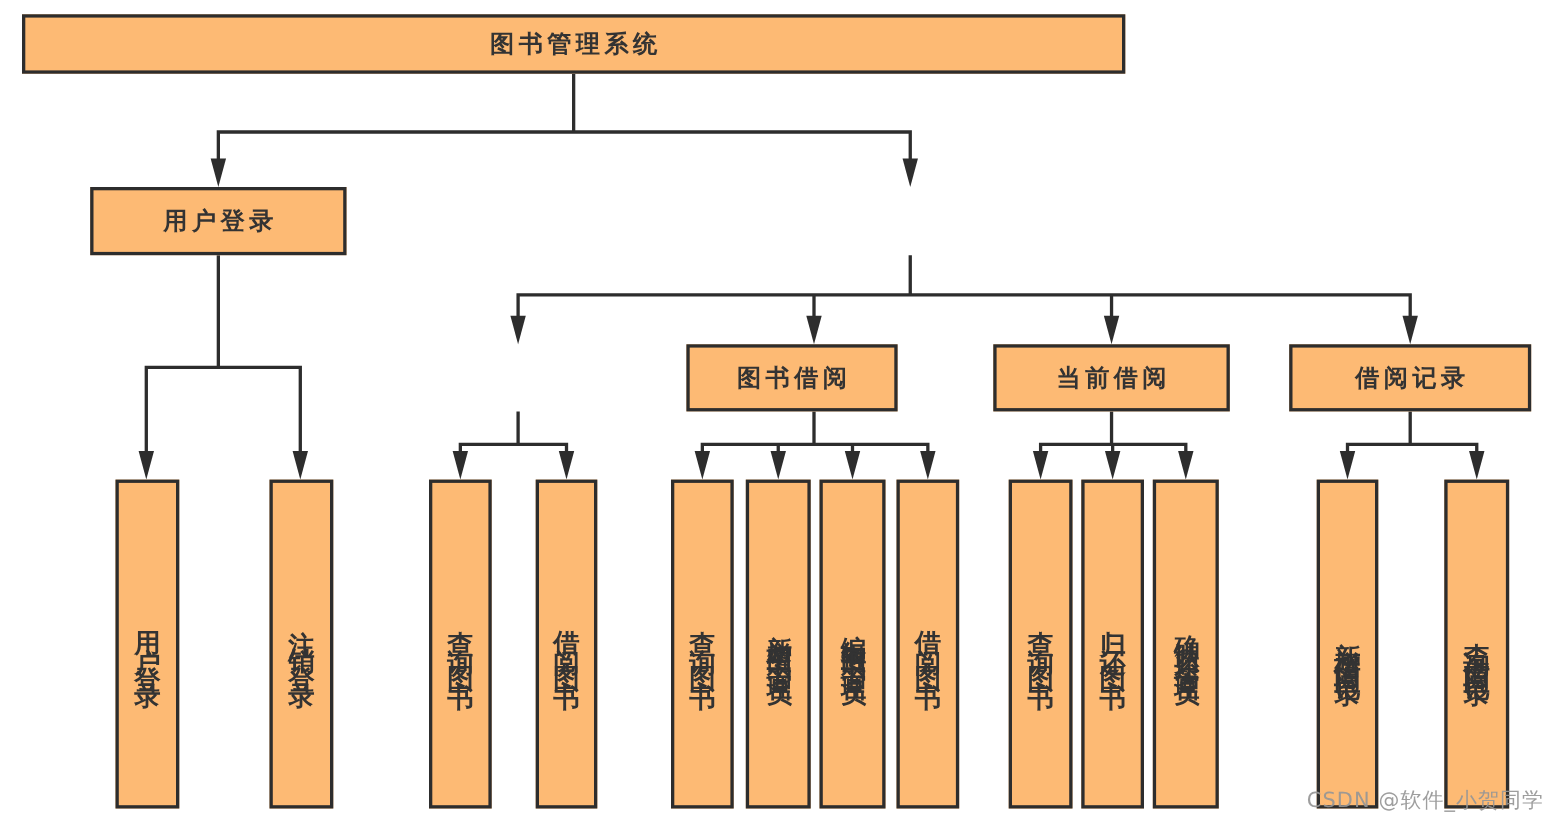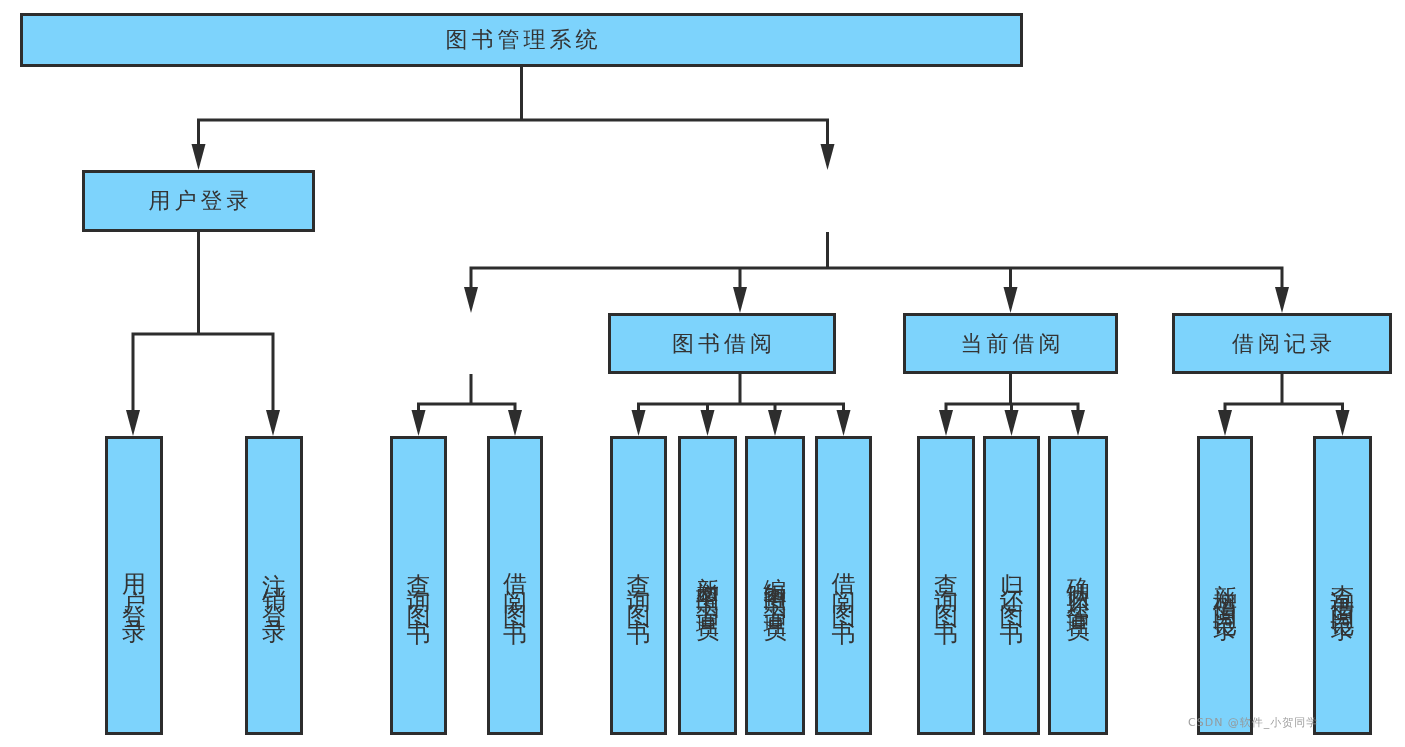--- a/index.html
+++ b/index.html
@@ -17,27 +17,28 @@
   }
   .connectors {
     position: absolute;
     left: 0;
     top: 0;
     z-index: 1;
   }
   .box {
     position: absolute;
     box-sizing: border-box;
-    background: #7dd3fc;
+    background: #fdba74;
     border: 3px solid #2d2d2d;
     display: flex;
     align-items: center;
     justify-content: center;
     z-index: 2;
     color: #333333;
+    font-weight: bold;
   }
   .hl {
     font-size: 22px;
     letter-spacing: 4px;
     text-indent: 4px;
     white-space: nowrap;
     color: #333333;
   }
   .vl {
     writing-mode: vertical-rl;
@@ -47,21 +48,21 @@
     line-height: 1;
     color: #333333;
   }
   .sp6 { letter-spacing: 7px; font-size: 24px; }
   .sp9 { letter-spacing: 6px; font-size: 23px; }
   .watermark {
     position: absolute;
     left: 1188px;
     top: 715px;
     z-index: 5;
-    font-size: 11px;
+    font-size: 19px;
     letter-spacing: 1px;
     color: rgba(150, 150, 150, 0.92);
     white-space: nowrap;
   }
 </style>
 </head>
 <body>
 
 <div class="stage">
 
@@ -130,21 +131,21 @@
   </svg>
 
   <div class="box" style="left:20px;top:13px;width:1003px;height:54px">
     <span class="hl">图书管理系统</span>
   </div>
 
   <div class="box" style="left:82px;top:170px;width:233px;height:62px">
     <span class="hl">用户登录</span>
   </div>
 
-  <div class="box" style="left:608px;top:313px;width:228px;height:61px">
+  <div class="box" style="left:624px;top:313px;width:192px;height:61px">
     <span class="hl">图书借阅</span>
   </div>
   <div class="box" style="left:903px;top:313px;width:215px;height:61px">
     <span class="hl">当前借阅</span>
   </div>
   <div class="box" style="left:1172px;top:313px;width:220px;height:61px">
     <span class="hl">借阅记录</span>
   </div>
 
   <div class="box" style="left:105px;top:436px;width:58px;height:299px">

